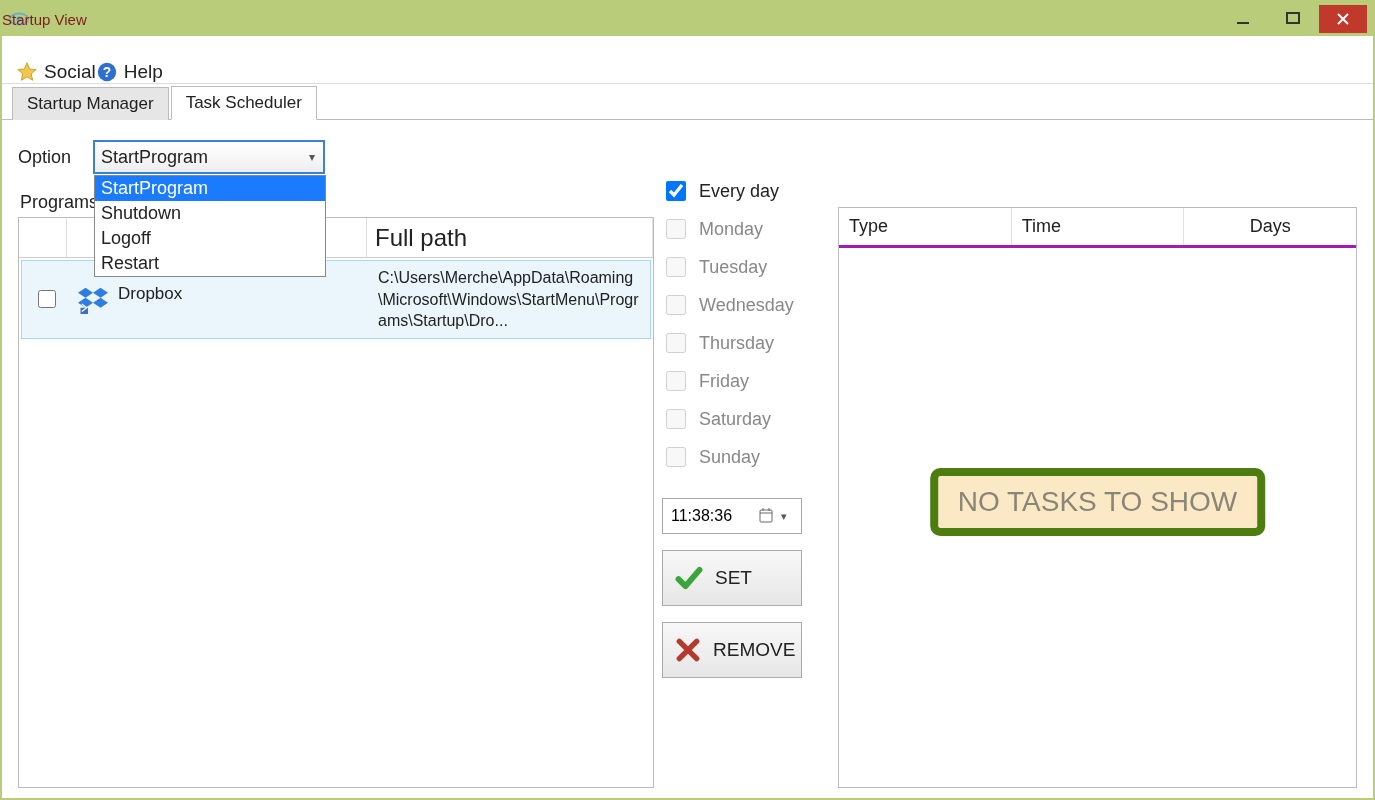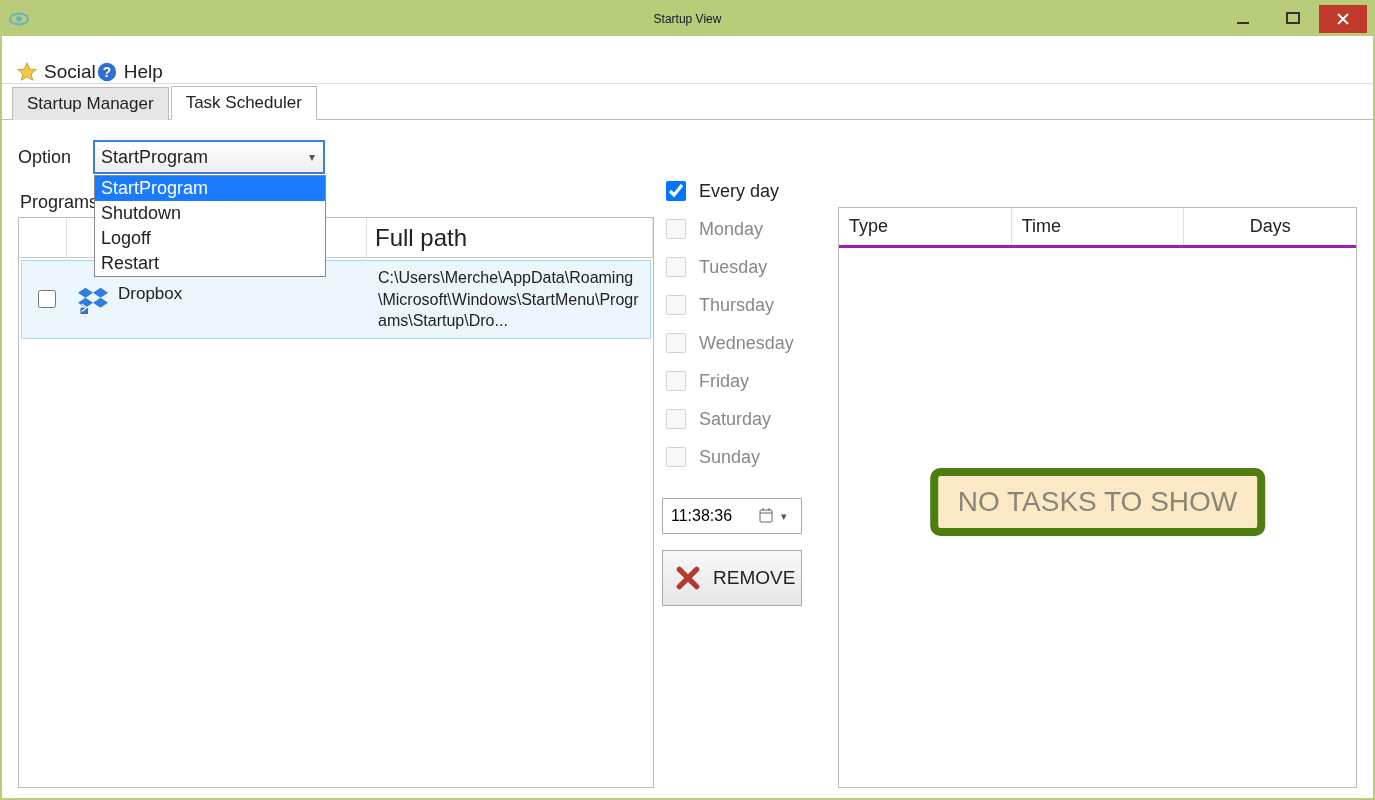--- a/index.html
+++ b/index.html
@@ -30,23 +30,23 @@
     position: relative;
     padding: 0 6px;
   }
   .titlebar .eye-icon {
     width: 22px; height: 22px;
     display: flex; align-items: center; justify-content: center;
   }
   .titlebar-title {
     position: absolute;
     left: 0; right: 0;
-    text-align: center;
-    font-size: 12px;
-    color: #0f172a;
+    text-align: left;
+    font-size: 15px;
+    color: #7f1d1d;
     pointer-events: none;
   }
   .win-controls {
     margin-left: auto;
     display: flex;
     height: 28px;
   }
   .win-btn {
     width: 48px; height: 28px;
     display: flex; align-items: center; justify-content: center;
@@ -343,25 +343,25 @@
       <label class="day-row disabled">
         <input type="checkbox" disabled="" style="">
         <span>Monday</span>
       </label>
       <label class="day-row disabled">
         <input type="checkbox" disabled="" style="">
         <span>Tuesday</span>
       </label>
       <label class="day-row disabled">
         <input type="checkbox" disabled="" style="">
+        <span>Wednesday</span>
+      </label>
+      <label class="day-row disabled">
+        <input type="checkbox" disabled="" style="">
         <span>Thursday</span>
-      </label>
-      <label class="day-row disabled">
-        <input type="checkbox" disabled="" style="">
-        <span>Wednesday</span>
       </label>
       <label class="day-row disabled">
         <input type="checkbox" disabled="" style="">
         <span>Friday</span>
       </label>
       <label class="day-row disabled">
         <input type="checkbox" disabled="" style="">
         <span>Saturday</span>
       </label>
       <label class="day-row disabled">
@@ -375,20 +375,28 @@
           <svg class="icon-svg" width="16" height="16" viewBox="0 0 16 16">
               <rect x="1" y="2" width="12" height="12" rx="1" fill="none" stroke="#666"></rect>
               <line x1="1" y1="5" x2="13" y2="5" stroke="#666"></line>
               <line x1="4" y1="0" x2="4" y2="3" stroke="#666"></line>
               <line x1="10" y1="0" x2="10" y2="3" stroke="#666"></line>
             </svg>
         </span>
         <span style="font-size:11px;color:#555;">▾</span>
       </div>
 
+      <div class="btn">
+        <span>
+          <svg class="icon-svg" width="28" height="28" viewBox="0 0 24 24">
+              <path d="M3 13 L9 19 L21 5" fill="none" stroke="#3ba53b" stroke-width="5" stroke-linecap="round" stroke-linejoin="round"></path>
+            </svg>
+        </span>
+        <span>SET</span>
+      </div>
 
       <div class="btn">
         <span>
           <svg class="icon-svg" width="26" height="26" viewBox="0 0 24 24">
               <path d="M4 4 L20 20 M20 4 L4 20" stroke="#b23a2e" stroke-width="5" stroke-linecap="round"></path>
             </svg>
         </span>
         <span>REMOVE</span>
       </div>
     </div>

